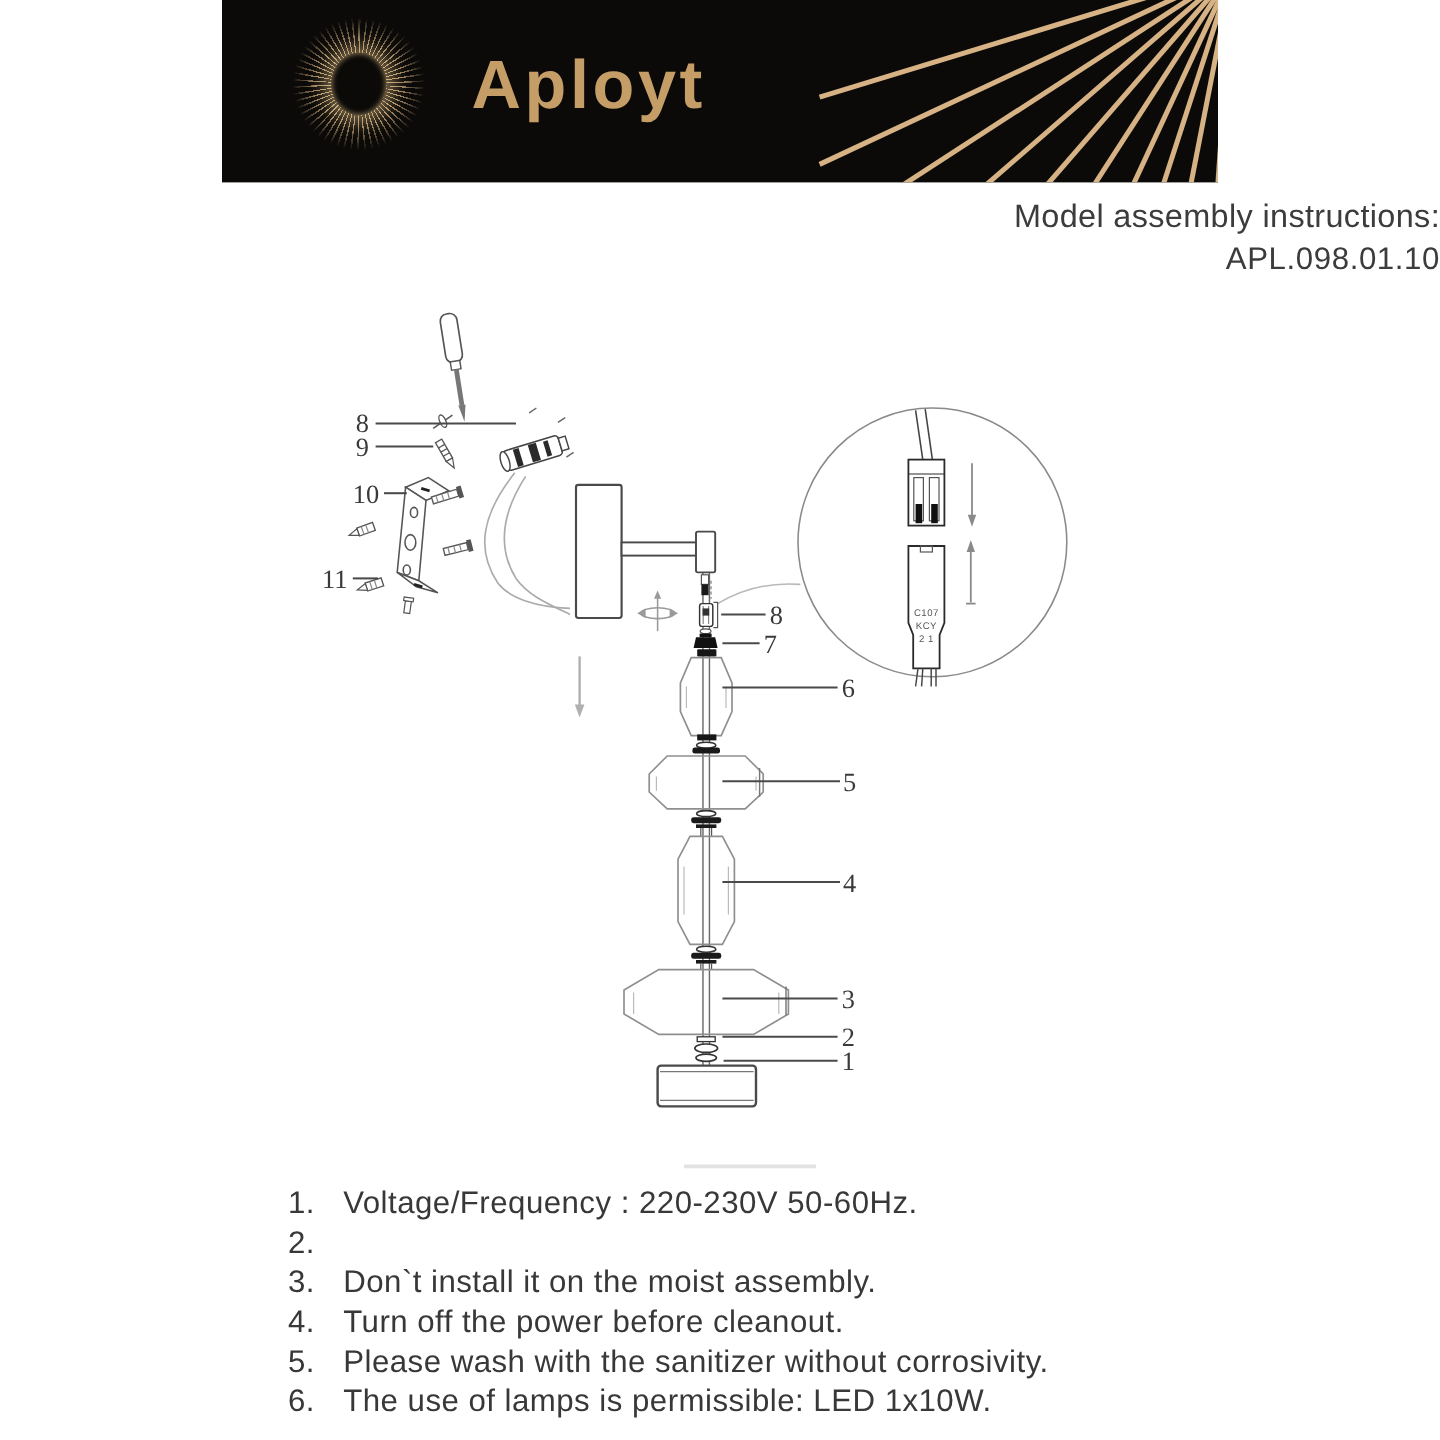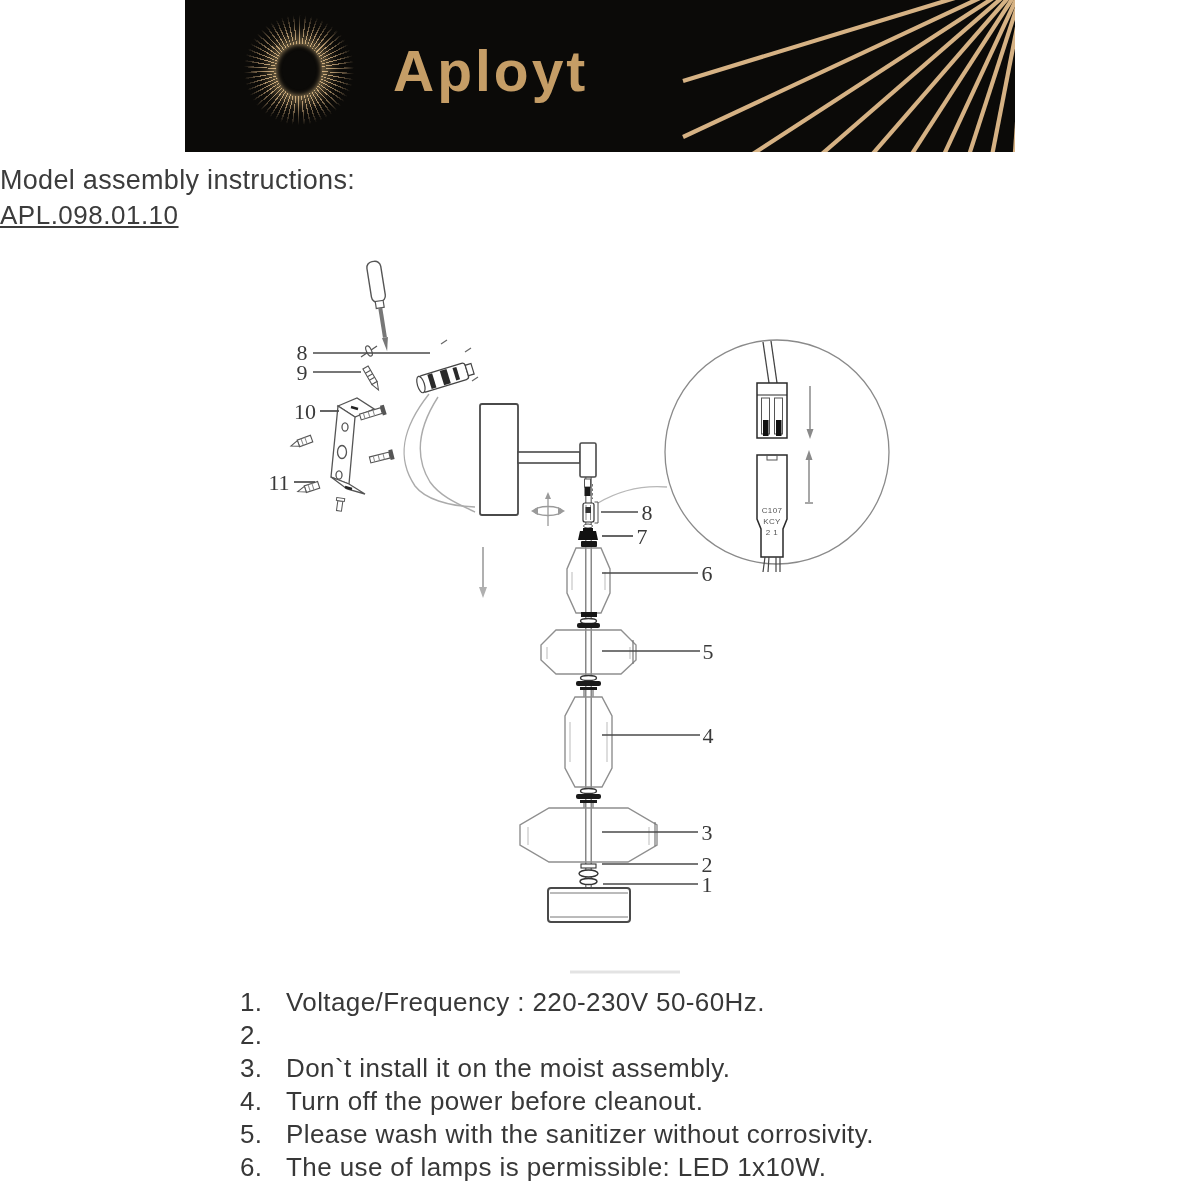--- a/index.html
+++ b/index.html
@@ -12,23 +12,23 @@
     background:repeating-conic-gradient(rgba(214,178,132,.95) 0deg 1.6deg, rgba(214,178,132,0) 1.6deg 6.2deg);
     -webkit-mask:radial-gradient(closest-side, transparent 34%, #000 40%, rgba(0,0,0,.8) 62%, transparent 97%);
             mask:radial-gradient(closest-side, transparent 34%, #000 40%, rgba(0,0,0,.8) 62%, transparent 97%);}
   .sunburst-core{position:absolute;left:91px;top:44px;width:46px;height:52px;border-radius:50%;
     background:#0b0a08;box-shadow:0 0 14px 6px rgba(230,196,138,.55), inset 0 0 4px 1px rgba(230,196,138,.5);}
   .brand{position:absolute;left:208px;top:38px;font-size:57px;letter-spacing:3px;color:#c59d66;
     font-family:"Liberation Sans",sans-serif;font-weight:700;}
   .rays-svg{position:absolute;right:0;top:0;}
 
   
-  .title-block{position:absolute;left:0;top:165px;width:1200px;text-align:left;color:#3c3c3c;}
+  .title-block{position:absolute;left:0;top:165px;width:1200px;text-align:right;color:#3c3c3c;}
   .title-line1{font-size:27px;font-weight:500;letter-spacing:.3px;}
-  .title-line2{font-size:26px;font-weight:500;letter-spacing:.5px;margin-top:4px;text-decoration:underline;}
+  .title-line2{font-size:26px;font-weight:500;letter-spacing:.5px;margin-top:4px;}
 
   
   .diagram-wrap{position:absolute;left:250px;top:240px;width:700px;height:740px;}
   .callout-num{font-family:"Liberation Serif",serif;font-size:22px;fill:#3a3a3a;}
   .inset-marking{font-family:"Liberation Sans",sans-serif;font-size:8px;fill:#555;letter-spacing:.4px;}
 
   
   .instructions{position:absolute;left:240px;top:986px;width:820px;color:#383838;}
   .instr-row{display:flex;height:33px;line-height:33px;font-size:26px;font-weight:500;letter-spacing:.4px;}
   .instr-num{width:46px;flex:0 0 46px;}

